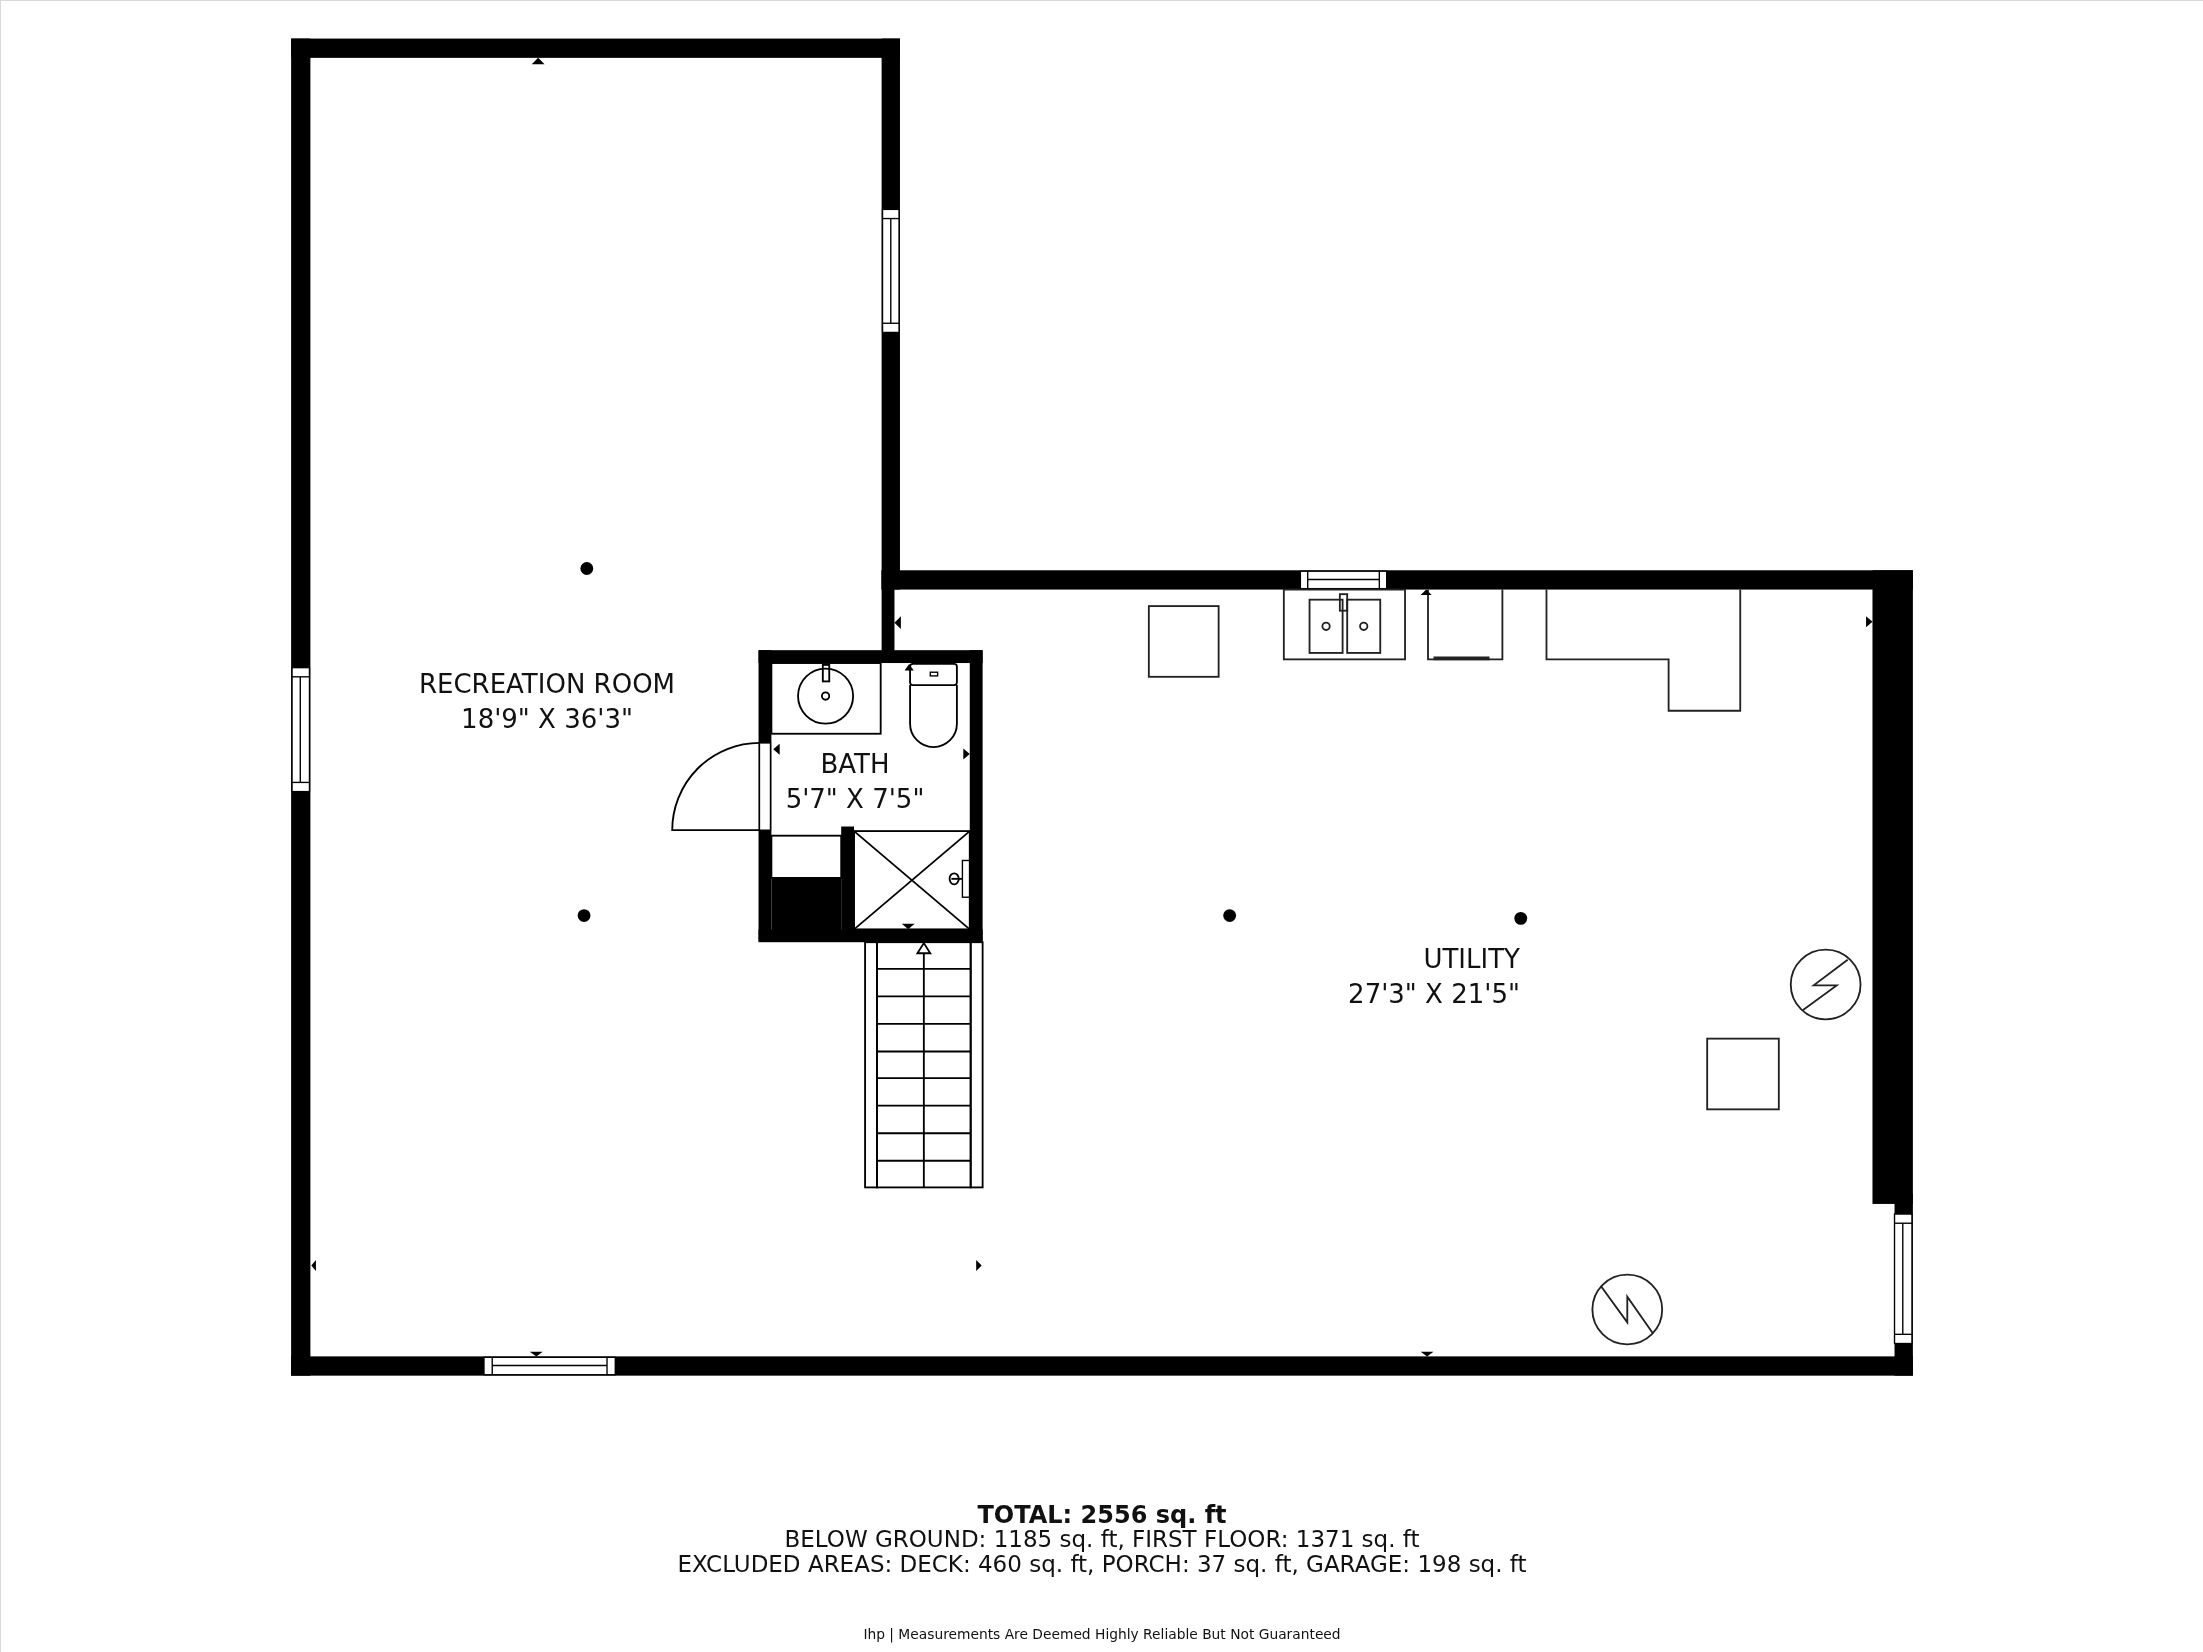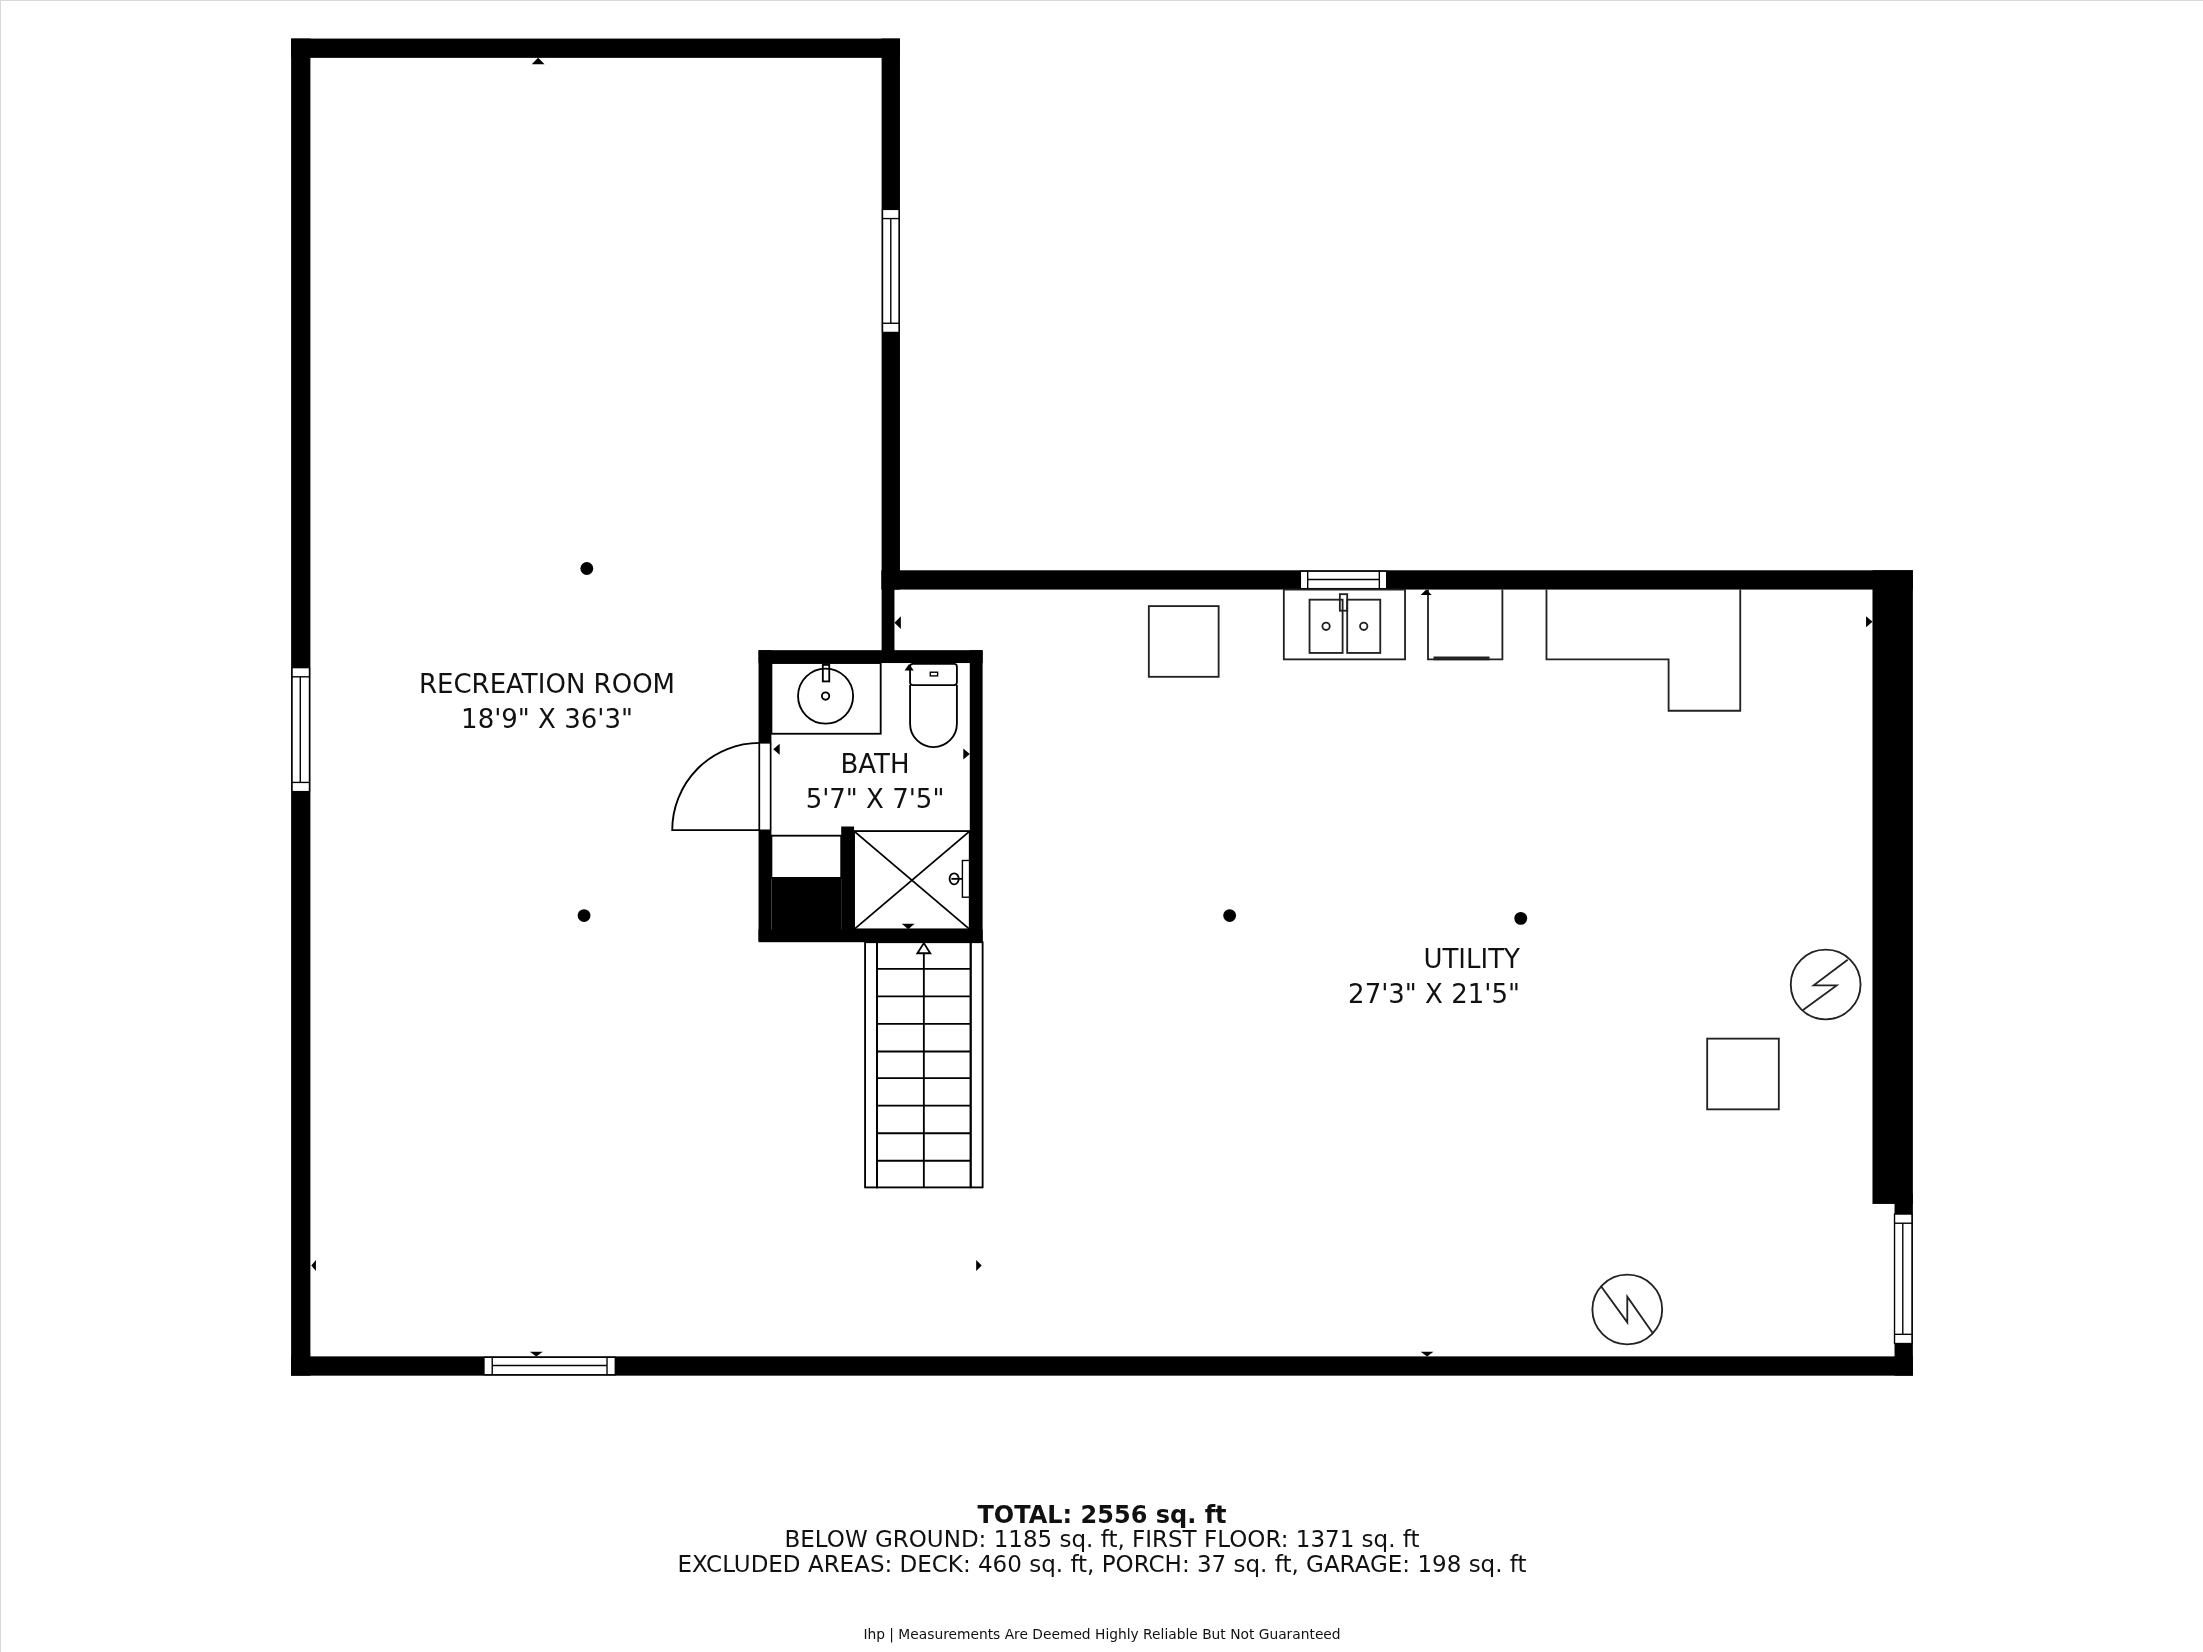--- a/index.html
+++ b/index.html
@@ -176,21 +176,21 @@
     <path d="M 1063 1372 L 1069 1378 L 1063 1384 Z"></path>
     <path d="M 577 1472 L 584 1477 L 591 1472 Z"></path>
     <path d="M 1547 1472 L 1554 1477 L 1561 1472 Z"></path>
   </g>
 </svg>
 
 <div class="room-label" style="left:529px; top:667px;margin-left:18px;">
   <div>RECREATION ROOM</div>
   <div>18'9" X 36'3"</div>
 </div>
-<div class="room-label" style="left:875px; top:747px;">
+<div class="room-label" style="left:855px; top:747px;">
   <div>BATH</div>
   <div>5'7" X 7'5"</div>
 </div>
 <div class="room-label" style="left:1434px; top:942px;text-align:right;">
   <div>UTILITY</div>
   <div>27'3" X 21'5"</div>
 </div>
 
 <div class="summary">
   <div class="total">TOTAL: 2556 sq. ft</div>

